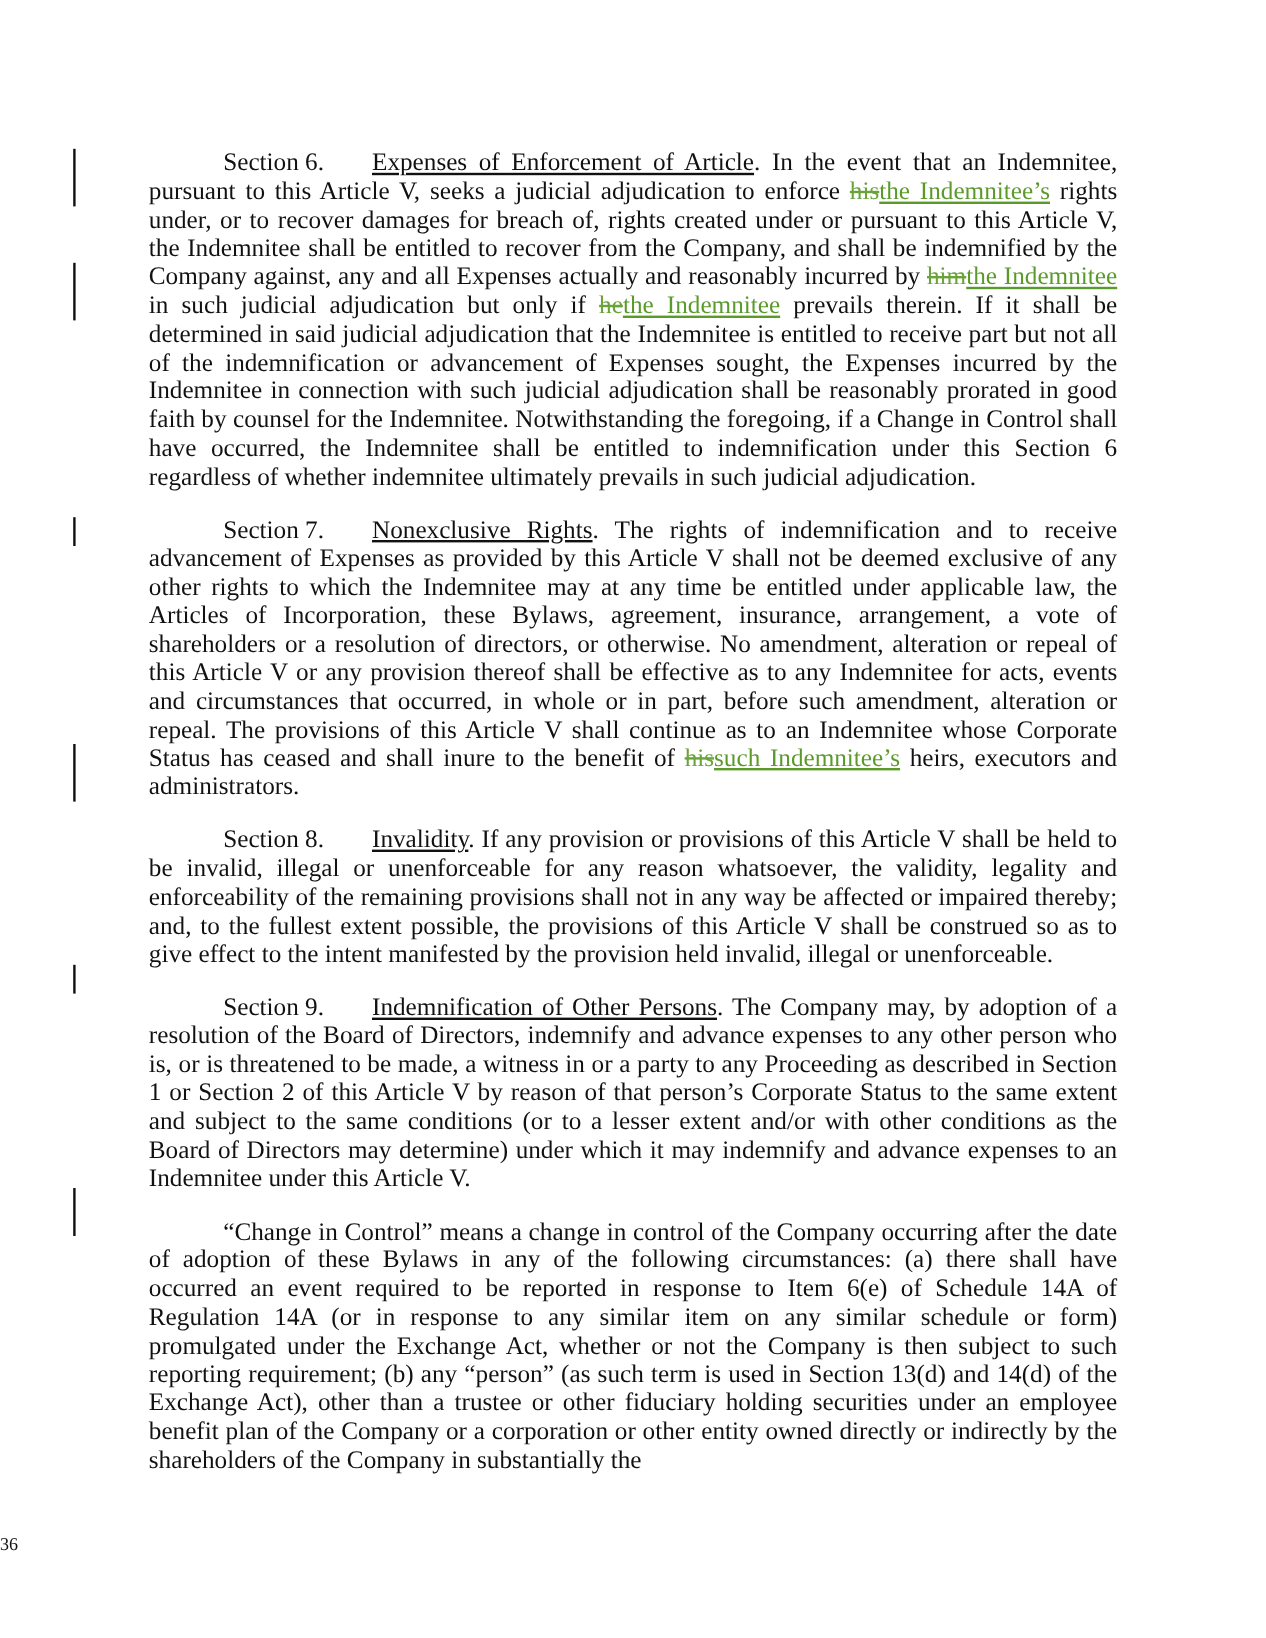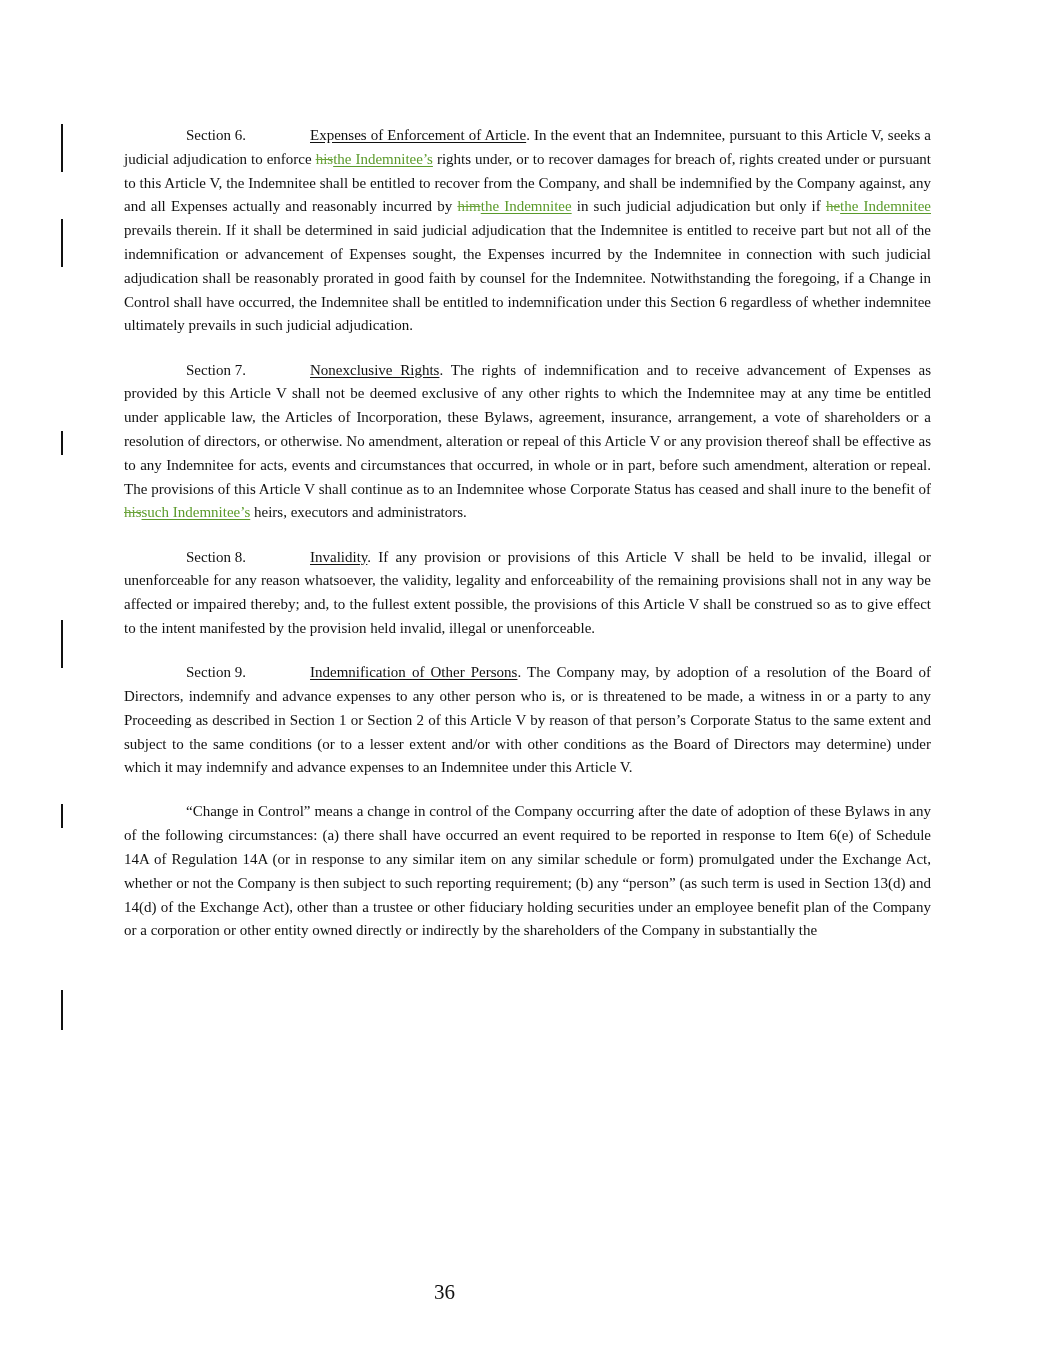--- a/index.html
+++ b/index.html
@@ -1,28 +1,28 @@
 <!DOCTYPE html>
 <html><head>
 <meta charset="utf-8">
 <style>
   html, body { margin: 0; padding: 0; background: #ffffff; }
   body { width: 1055px; height: 1365px; position: relative; overflow: hidden;
          font-family: "Liberation Serif", "DejaVu Serif", serif; color: #111; }
   .page { position: absolute; left: 124px; top: 124px; width: 807px;
-          font-size: 15px; line-height: 23.8px; }
+          font-size: 21px; line-height: 23.8px; }
   p { margin: 0 0 20.4px 0; text-align: justify; text-align-last: left; }
   .indent { display: inline-block; width: 62px; }
   .secnum { display: inline-block; width: 124px; }
   .title { text-decoration: underline; text-underline-offset: 2px; }
   del { color: #6aa33a; text-decoration: line-through; }
   ins { color: #5a9a2a; text-decoration: underline; text-underline-offset: 2px; }
   .bar { position: absolute; left: 61px; width: 2px; background: #111; }
   .pagenum { position: absolute; left: 0; width: 889px; top: 1280px;
-             text-align: center; font-size: 21px; }
+             font-size: 15px; }
 </style>
 </head>
 <body>
 
 <div class="bar" style="top:124px;height:48px;"></div>
 <div class="bar" style="top:219px;height:48px;"></div>
 <div class="bar" style="top:431px;height:24px;"></div>
 <div class="bar" style="top:620px;height:48px;"></div>
 <div class="bar" style="top:804px;height:24px;"></div>
 <div class="bar" style="top:990px;height:40px;"></div>

